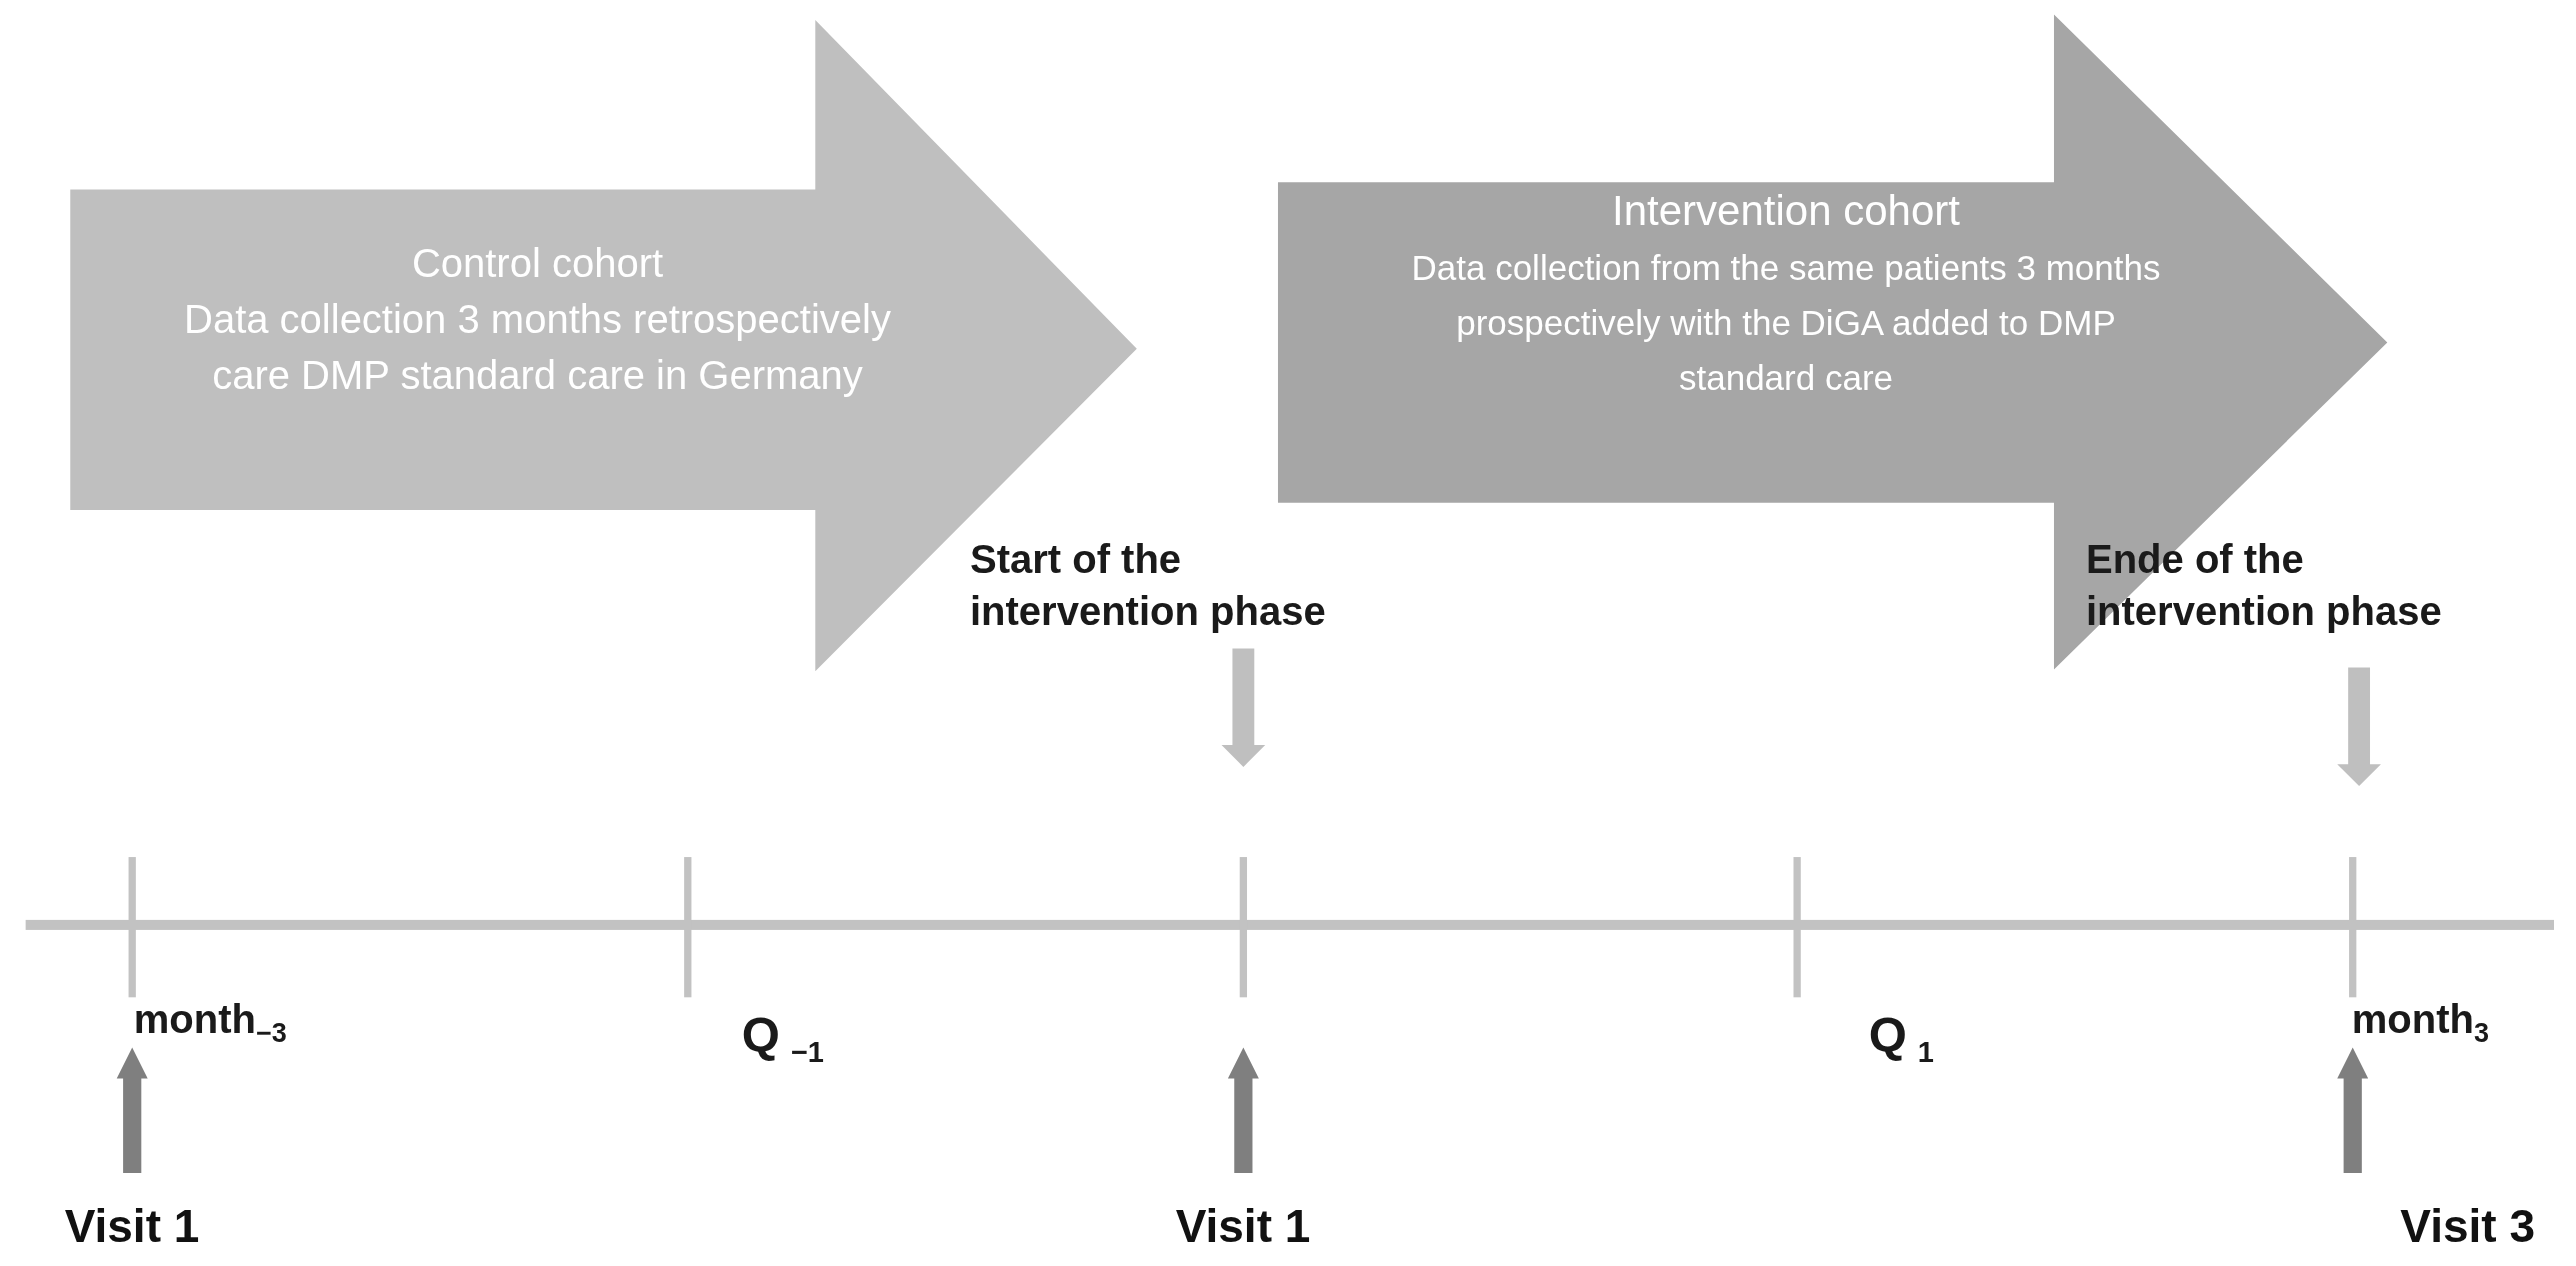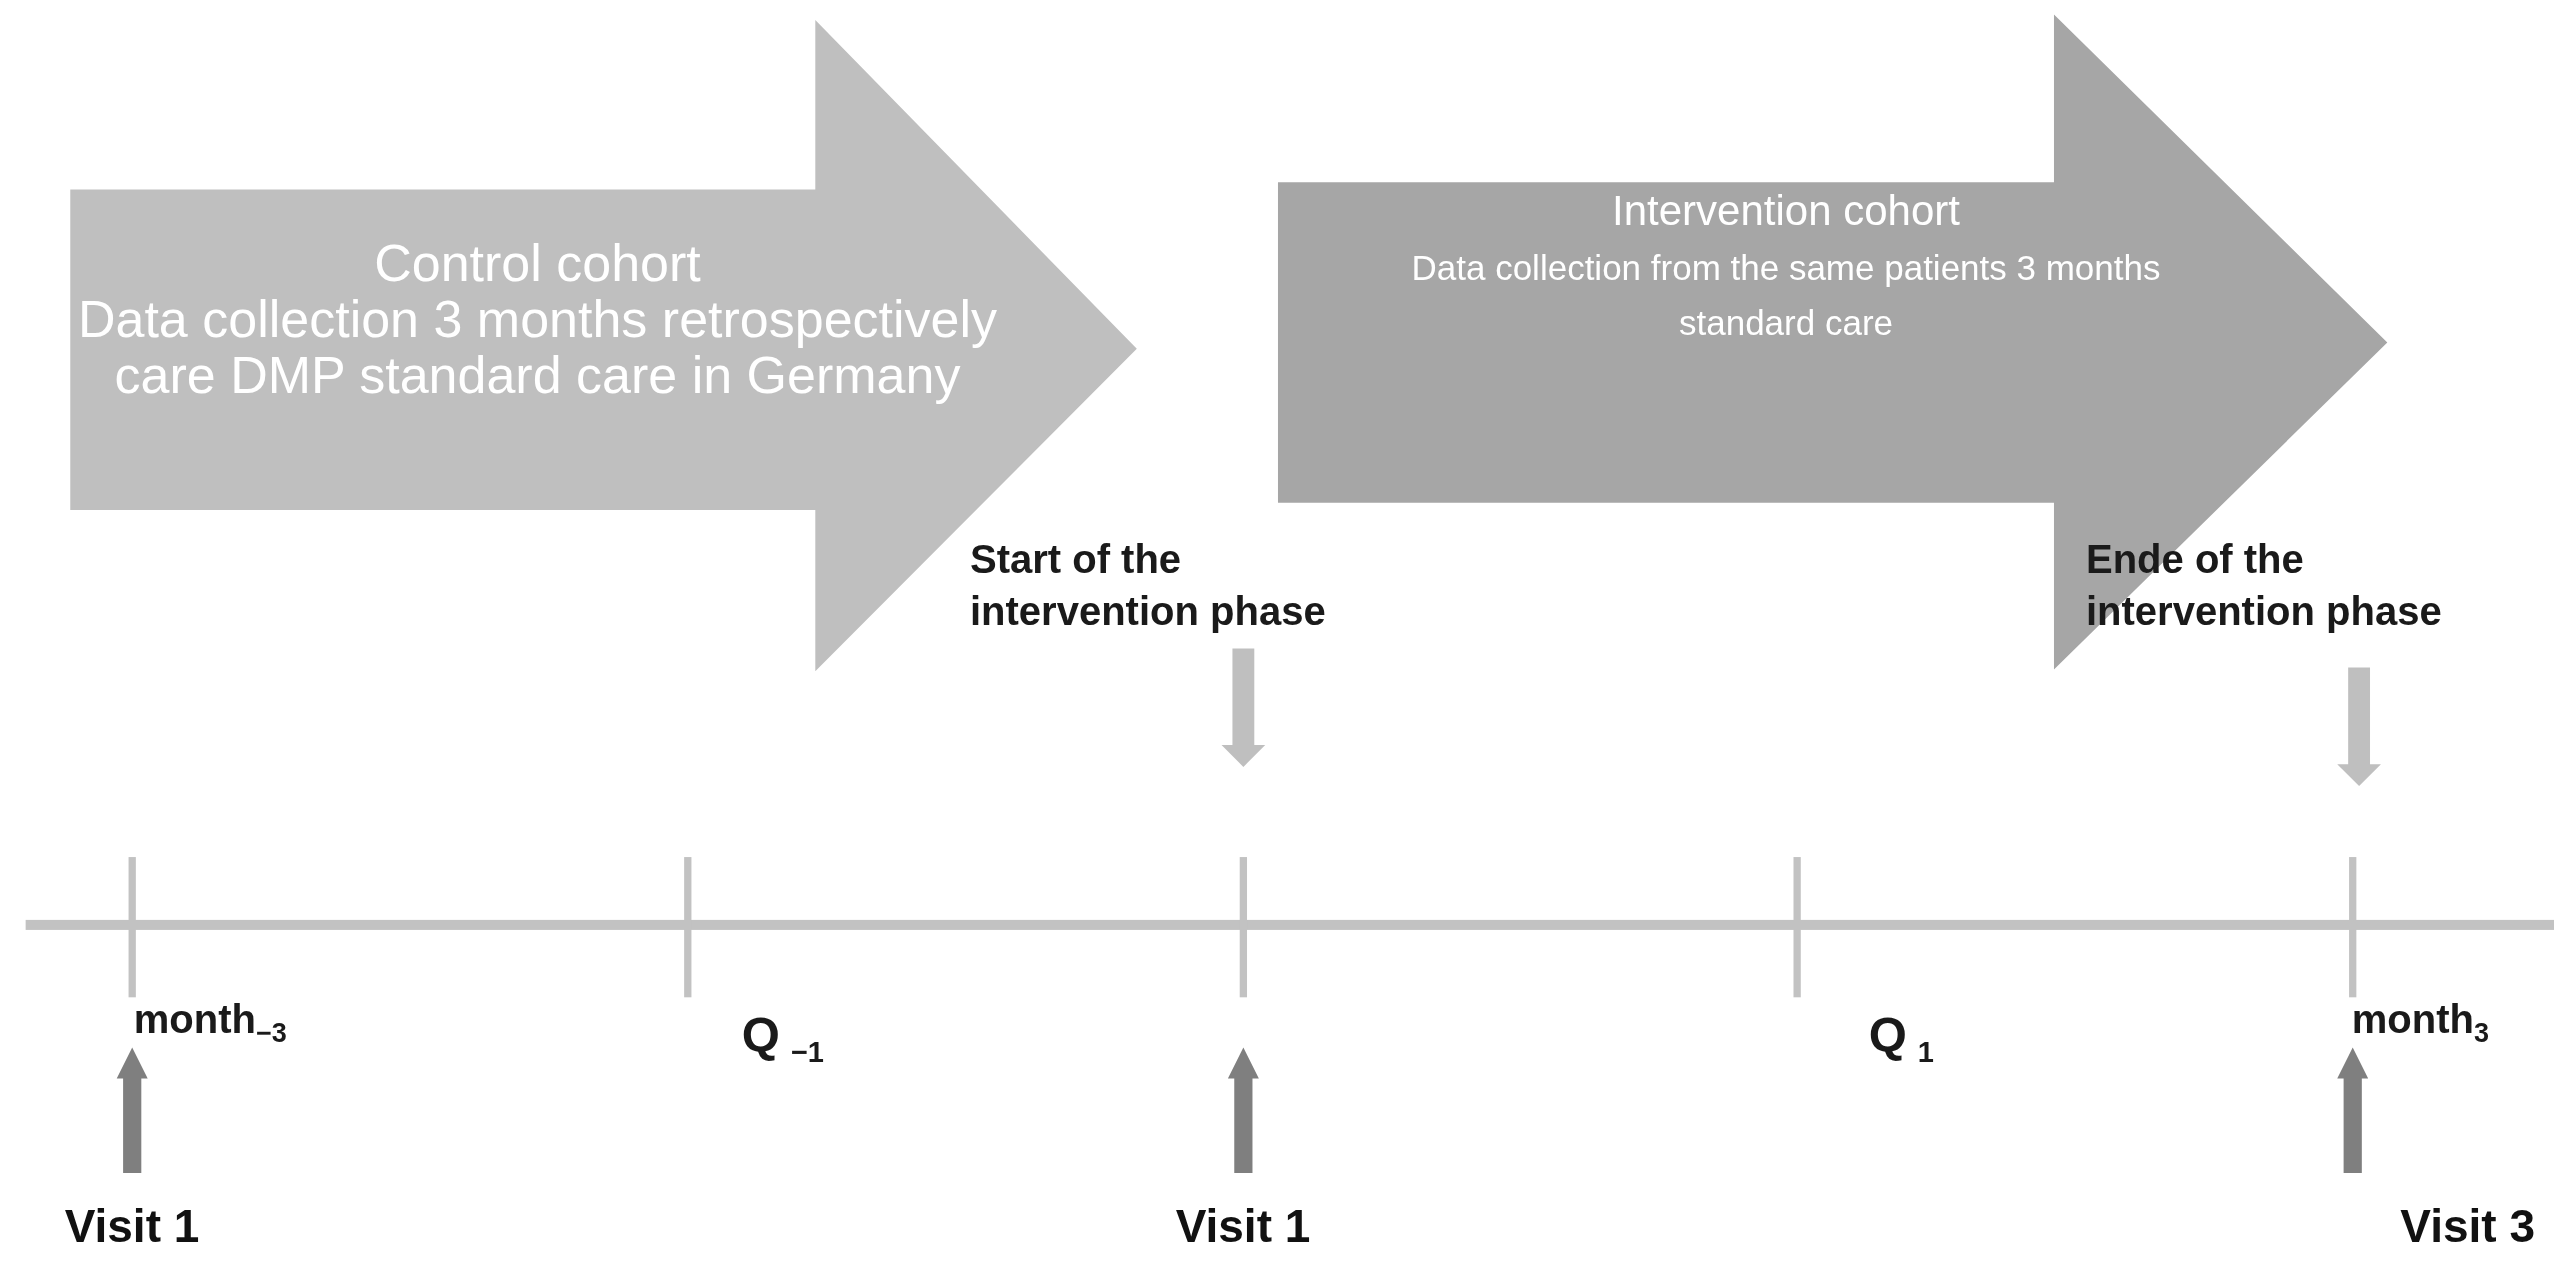--- a/index.html
+++ b/index.html
@@ -21,21 +21,21 @@
     display: flex;
     flex-direction: column;
     text-align: center;
     color: #ffffff;
   }
   #a1-text {
     left: 73px; top: 189px; width: 929px; height: 280px;
     justify-content: center;
     padding-bottom: 20px;
     box-sizing: border-box;
-    font-size: 52px; line-height: 56px;
+    font-size: 40px; line-height: 56px;
   }
   #a2-text {
     left: 1303px; top: 182px; width: 966px; height: 321px;
     justify-content: flex-start;
     box-sizing: border-box;
   }
   #a2-text .title { font-size: 42px; line-height: 58px; }
   #a2-text .sub   { font-size: 35px; line-height: 55px; }
 
   .phase-label {
@@ -108,20 +108,21 @@
 
   <div class="arrow-text" id="a1-text">
     <div>Control cohort</div>
     <div>Data collection 3 months retrospectively</div>
     <div>care DMP standard care in Germany</div>
   </div>
 
   <div class="arrow-text" id="a2-text">
     <div class="title">Intervention cohort</div>
     <div class="sub">Data collection from the same patients 3 months</div>
+    <div class="sub">prospectively with the DiGA added to DMP</div>
     <div class="sub">standard care</div>
   </div>
 
   <div class="phase-label" id="start-label">
     <div>Start of the</div>
     <div>intervention phase</div>
   </div>
   <div class="phase-label" id="end-label">
     <div>Ende of the</div>
     <div>intervention phase</div>

